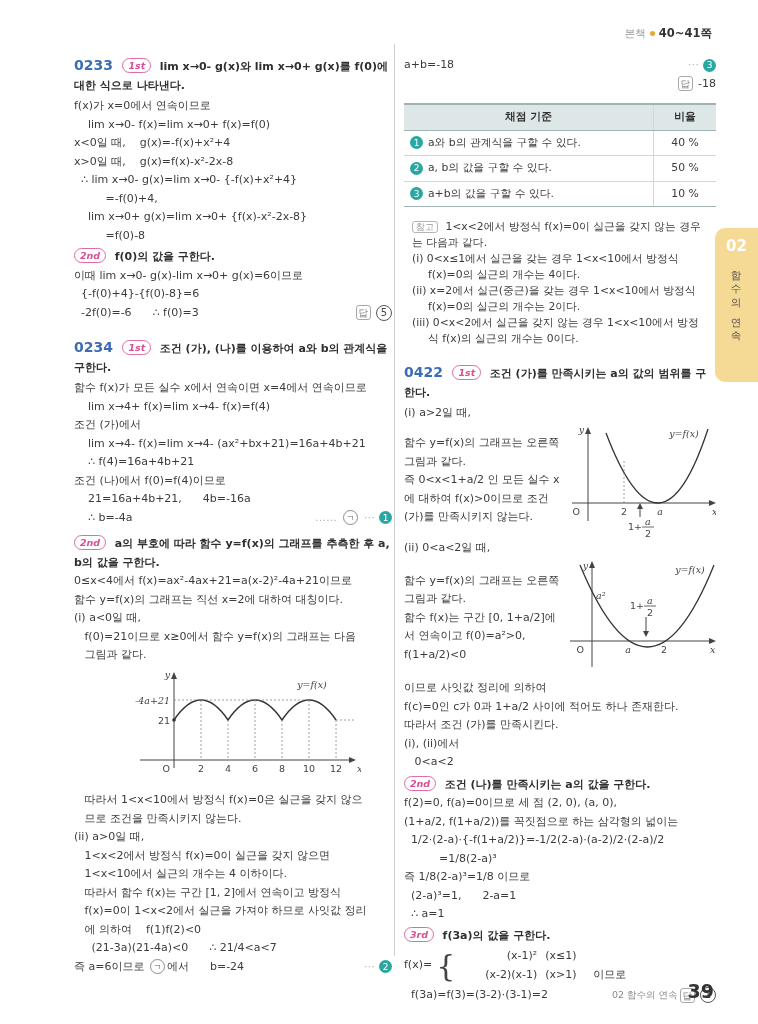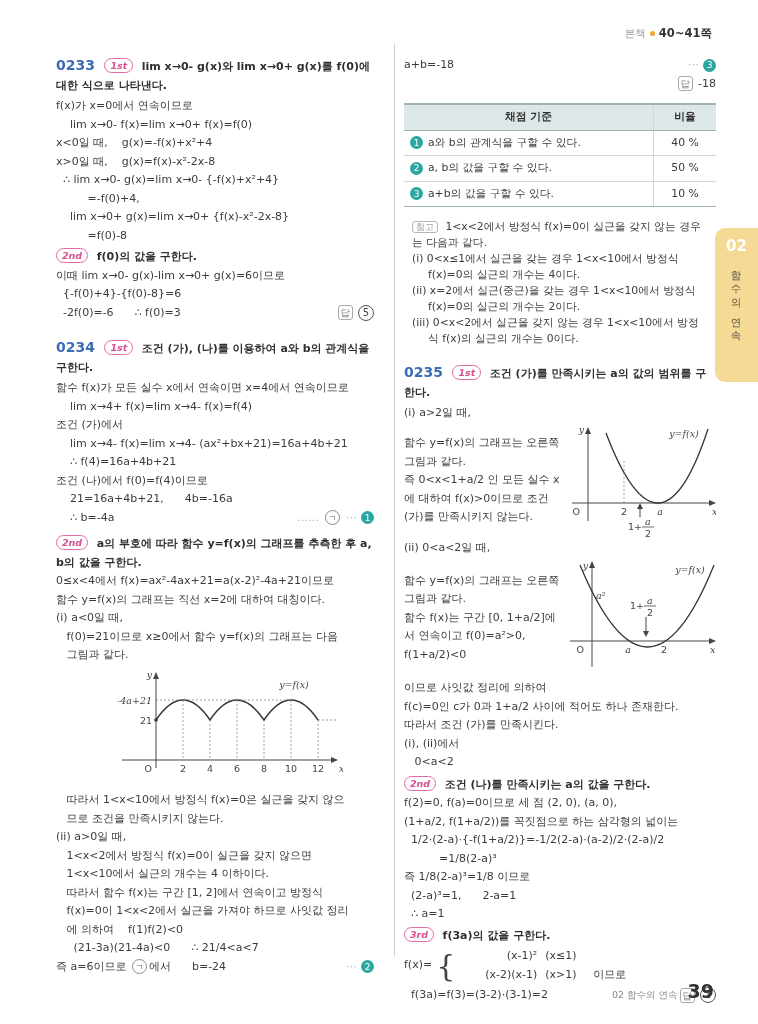--- a/index.html
+++ b/index.html
@@ -12,21 +12,21 @@
   .pageref .range{color:#333;font-weight:bold;font-size:11.5px;}
   
   .side-tab{position:absolute;right:0;top:228px;width:43px;height:154px;background:#f5da96;
             border-radius:10px 0 0 10px;display:flex;flex-direction:column;align-items:center;
             padding-top:9px;box-sizing:border-box;}
   .tab-num{color:#fff;font-weight:bold;font-size:15px;margin-bottom:8px;}
   .tab-title{writing-mode:vertical-rl;font-size:10.5px;color:#55524a;letter-spacing:3px;}
   .divider{position:absolute;left:394px;top:44px;height:912px;width:1px;background:#cccfcb;}
   
   .col{position:absolute;top:56px;line-height:18.5px;}
-  .col-left{left:56px;width:318px;}
+  .col-left{left:74px;width:318px;}
   .col-right{left:404px;width:312px;}
   .prob{margin-bottom:16px;}
   .prob-head{margin-bottom:2px;}
   .prob-id{color:#3b6cb5;font-weight:bold;font-size:14px;margin-right:6px;}
   .badge{display:inline-block;border:1px solid #e06ba5;color:#d94f93;border-radius:9px;
          font-size:9.5px;font-style:italic;font-weight:bold;padding:0 5px;margin-right:5px;
          vertical-align:1px;line-height:13px;}
   .head-text{font-weight:bold;color:#2f2f2f;}
   .block{white-space:pre-wrap;}
   .row-between{display:flex;justify-content:space-between;align-items:center;}
@@ -265,21 +265,21 @@
           <span>1&lt;x&lt;2에서 방정식 f(x)=0이 실근을 갖지 않는 경우는 다음과 같다.</span>
         </div>
         <div class="note-item">(i) 0&lt;x≤1에서 실근을 갖는 경우 1&lt;x&lt;10에서 방정식 f(x)=0의 실근의 개수는 4이다.</div>
         <div class="note-item">(ii) x=2에서 실근(중근)을 갖는 경우 1&lt;x&lt;10에서 방정식 f(x)=0의 실근의 개수는 2이다.</div>
         <div class="note-item">(iii) 0&lt;x&lt;2에서 실근을 갖지 않는 경우 1&lt;x&lt;10에서 방정식 f(x)의 실근의 개수는 0이다.</div>
       </div>
     </div>
 
     <div class="prob">
       <div class="prob-head">
-        <span class="prob-id">0235</span>
+        <span class="prob-id">0422</span>
         <span class="badge">1st</span>
         <span class="head-text">조건 (가)를 만족시키는 a의 값의 범위를 구한다.</span>
       </div>
 
       <div class="block">(i) a&gt;2일 때,</div>
       <div class="case-row">
         <div class="case-text block">함수 y=f(x)의 그래프는 오른쪽 그림과 같다.
 즉 0&lt;x&lt;1+a/2 인 모든 실수 x에 대하여 f(x)&gt;0이므로 조건 (가)를 만족시키지 않는다.</div>
         <svg width="150" height="116" viewBox="0 0 150 116">
           <line x1="22" y1="8" x2="22" y2="98" stroke="#444" stroke-width="1"></line>

